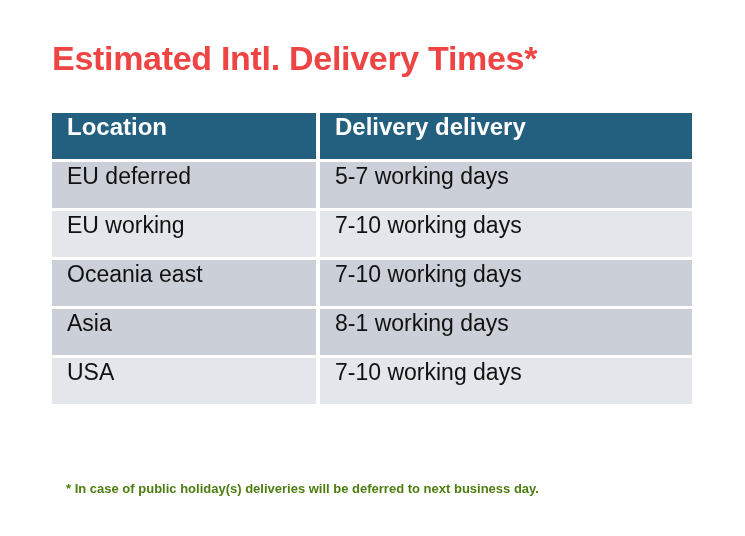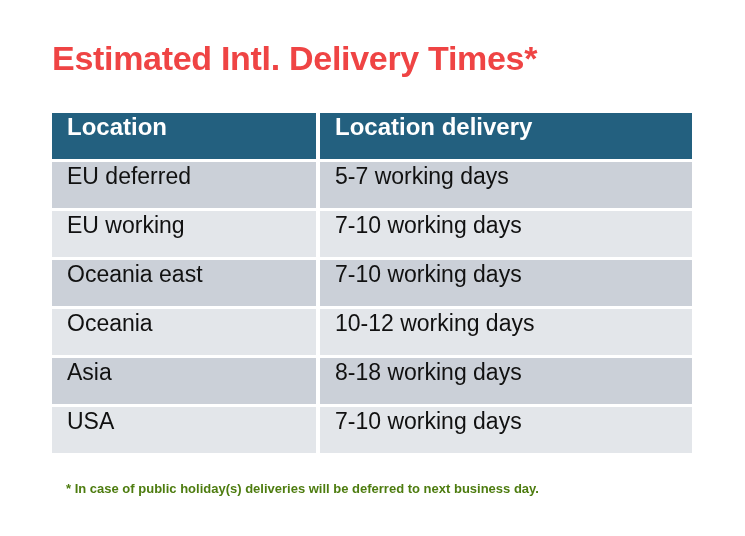--- a/index.html
+++ b/index.html
@@ -93,46 +93,42 @@
 <body>
 
 <div class="page">
 
   <div class="title">Estimated Intl. Delivery Times*</div>
 
   <div class="table">
 
     <div class="row header-row">
       <div class="cell cell-location">Location</div>
-      <div class="cell cell-delivery">Location delivery</div>
+      <div class="cell cell-delivery">Delivery delivery</div>
     </div>
 
     <div class="row row-shade-dark">
       <div class="cell cell-location">EU deferred</div>
       <div class="cell cell-delivery">5-7 working days</div>
     </div>
 
     <div class="row row-shade-light">
       <div class="cell cell-location">EU working</div>
       <div class="cell cell-delivery">7-10 working days</div>
     </div>
 
     <div class="row row-shade-dark">
       <div class="cell cell-location">Oceania east</div>
       <div class="cell cell-delivery">7-10 working days</div>
     </div>
 
-    <div class="row row-shade-light">
-      <div class="cell cell-location">Oceania</div>
-      <div class="cell cell-delivery">10-12 working days</div>
-    </div>
 
     <div class="row row-shade-dark">
       <div class="cell cell-location">Asia</div>
-      <div class="cell cell-delivery">8-18 working days</div>
+      <div class="cell cell-delivery">8-1 working days</div>
     </div>
 
     <div class="row row-shade-light">
       <div class="cell cell-location">USA</div>
       <div class="cell cell-delivery">7-10 working days</div>
     </div>
 
   </div>
 
   <div class="footnote">* In case of public holiday(s) deliveries will be deferred to next business day.</div>

